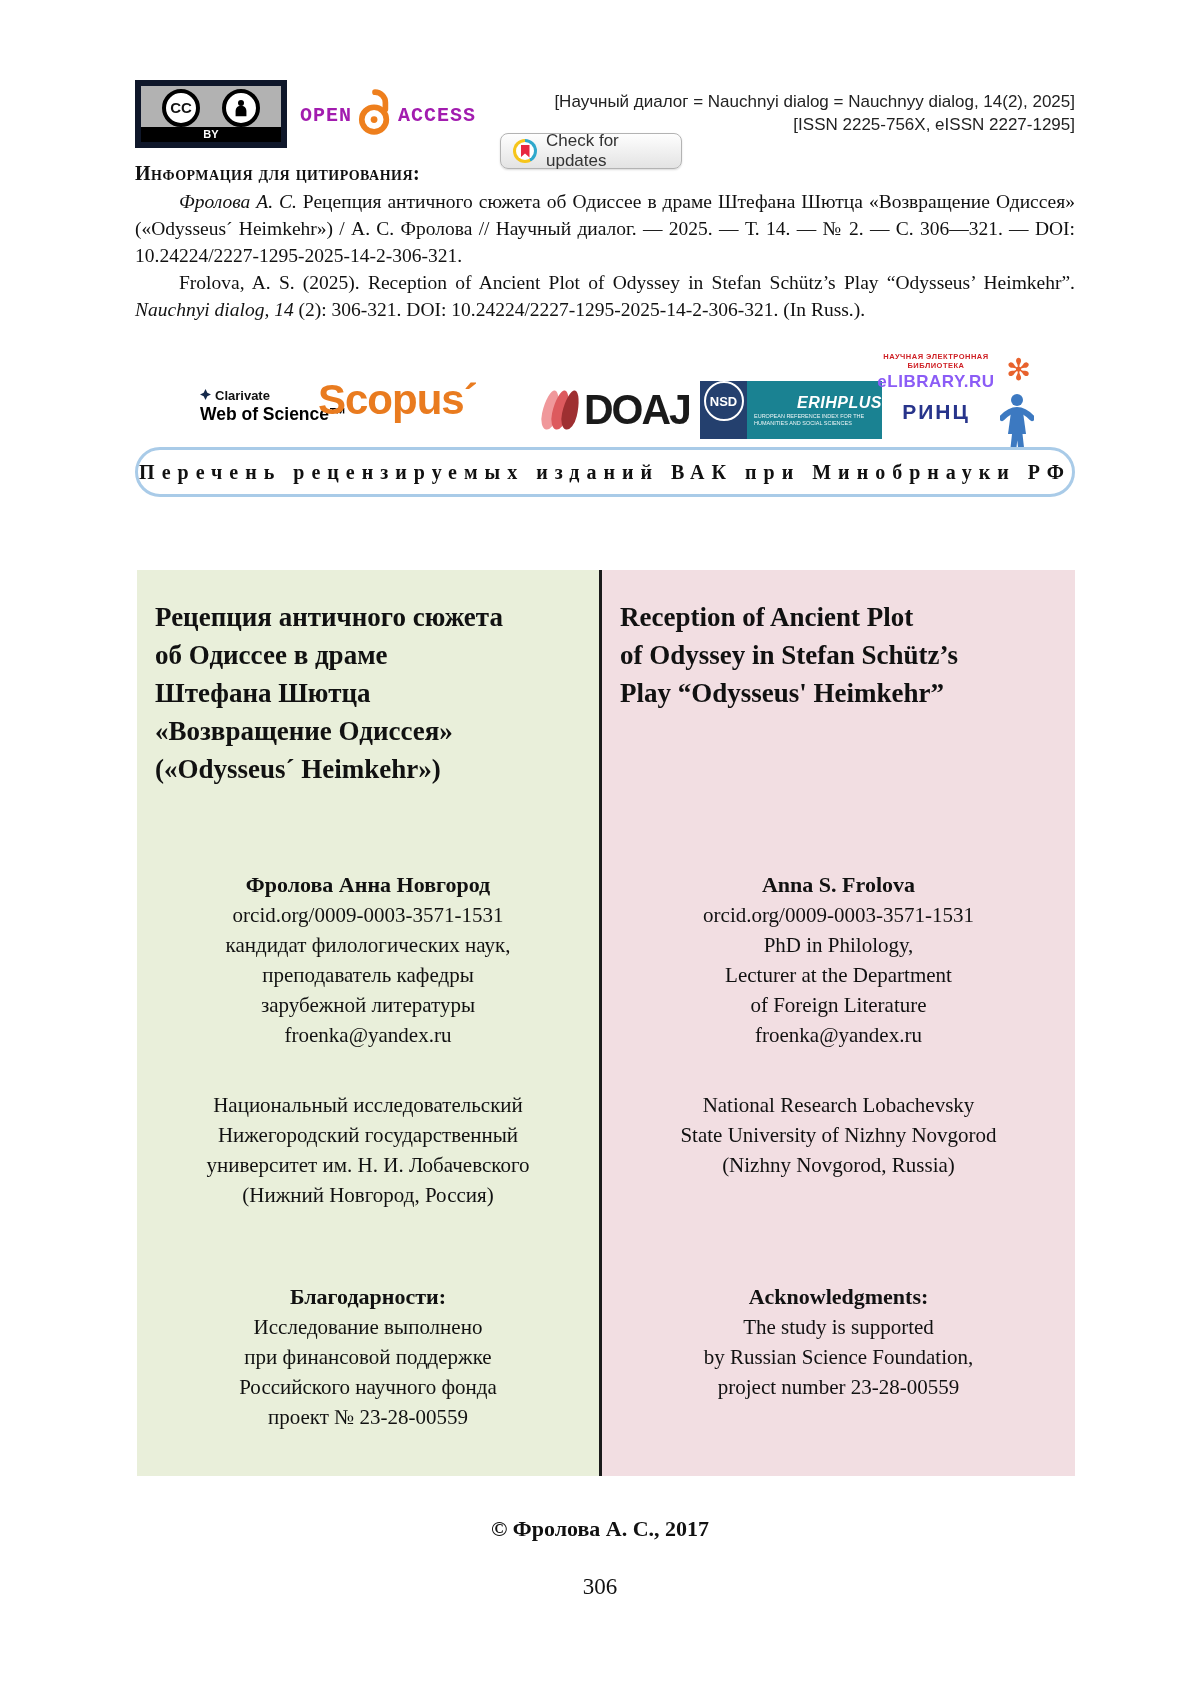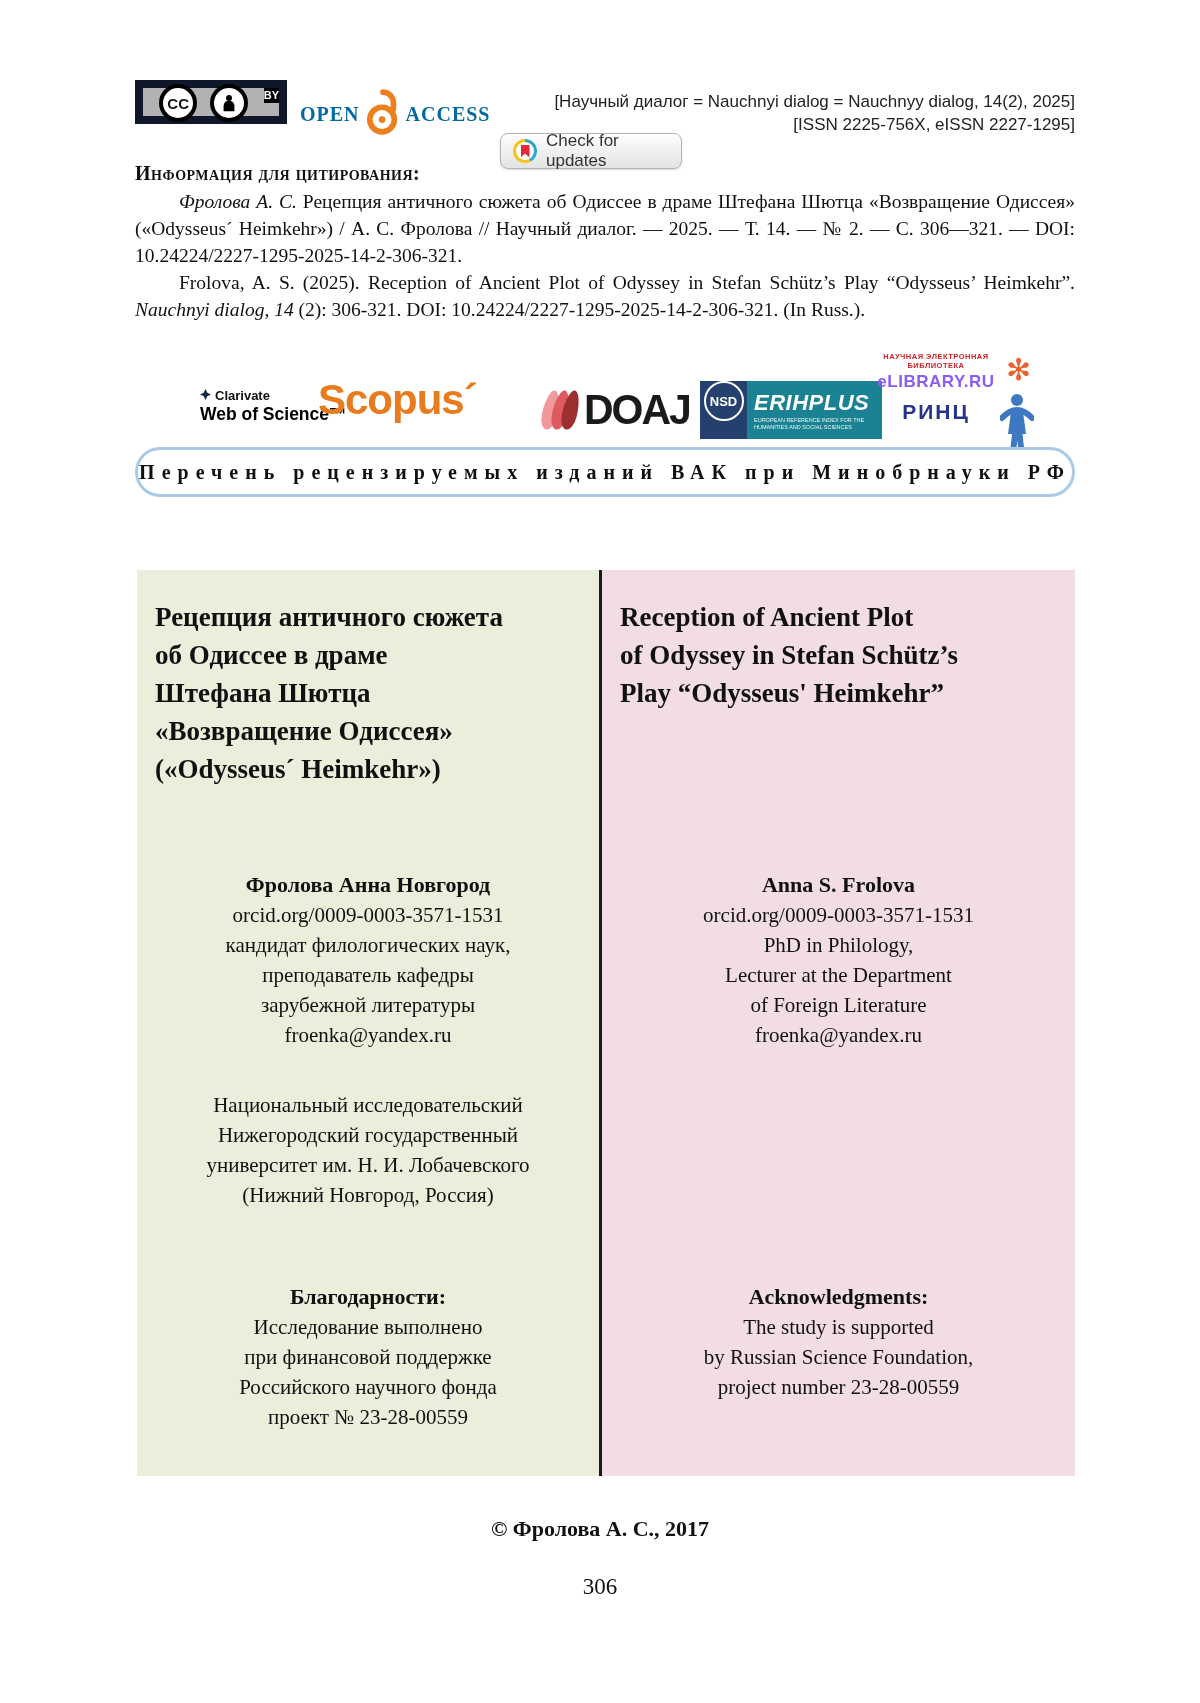--- a/index.html
+++ b/index.html
@@ -1,30 +1,30 @@
 <!DOCTYPE html>
 <html><head>
 <meta charset="utf-8">
 <style>
   * { margin:0; padding:0; box-sizing:border-box; }
   html,body { background:#ffffff; }
   body { width:1200px; font-family:"Liberation Serif", serif; color:#111; }
   .page { position:relative; width:1200px; height:1703px; background:#fff; overflow:hidden; }
 
   
-  .cc-badge { position:absolute; left:135px; top:80px; width:152px; height:44px;
-              background:#b2b2b2; border:8px solid #0f172a; display:flex; }
+  .cc-badge { position:absolute; left:135px; top:80px; width:152px; height:68px;
+              background:#b2b2b2; border:6px solid #0f172a; display:flex; flex-direction:column; }
   .cc-circles { flex:1; display:flex; align-items:center; justify-content:space-around; padding:2px 10px 0; }
   .cc-circle { width:38px; height:38px; border-radius:50%; background:#fff; border:4px solid #000;
                display:flex; align-items:center; justify-content:center; font-family:"Liberation Sans",sans-serif;
                font-weight:bold; font-size:15px; }
   .cc-strip { height:15px; background:#000; color:#fff; text-align:center;
               font-family:"Liberation Sans",sans-serif; font-weight:bold; font-size:11px; line-height:15px; }
   .oa-logo { position:absolute; left:300px; top:88px; display:flex; align-items:center; gap:6px;
-             font-family:Liberation Serif, serif; font-weight:bold; font-size:20px; color:#0369a1; letter-spacing:1px; }
+             font-family:Liberation Mono, monospace; font-weight:bold; font-size:20px; color:#a21caf; letter-spacing:1px; }
 
   
   .masthead { position:absolute; right:125px; top:90px; text-align:right;
               font-family:"Liberation Sans",sans-serif; font-size:17px; line-height:23px; color:#222; }
   .check-btn { position:absolute; left:500px; top:133px; width:182px; height:36px;
                border:1px solid #b3b3b3; border-radius:8px;
                background:linear-gradient(#fefefe,#e3e3e3); box-shadow:0 1px 2px rgba(0,0,0,.15);
                display:flex; align-items:center; gap:9px; padding:0 12px;
                font-family:"Liberation Sans",sans-serif; font-size:17px; color:#333; cursor:pointer; }
   .crossmark { width:24px; height:24px; border-radius:50%; flex:0 0 auto;
@@ -54,21 +54,21 @@
   .leaf1 { background:#f0989b; } .leaf2 { background:#dd5a5e; } .leaf3 { background:#9e2f31; margin-right:6px; }
   .doaj-text { font-family:"Liberation Sans",sans-serif; font-weight:bold; font-size:41px;
                color:#1a1a1a; letter-spacing:-2px; transform:scaleY(1.05); }
   .erih { position:absolute; left:700px; top:381px; width:182px; height:58px; display:flex;
           font-family:"Liberation Sans",sans-serif; }
   .erih-left { width:47px; background:#24406e; display:flex; justify-content:center; }
   .nsd-circle { width:40px; height:40px; border:2px solid #fff; border-radius:50%; color:#fff;
                 display:flex; align-items:center; justify-content:center; font-size:13px; font-weight:bold; }
   .erih-right { flex:1; background:#1a8292; color:#fff; display:flex; flex-direction:column;
                 justify-content:center; padding-left:7px; }
-  .erih-name { font-size:22px; font-weight:bold; font-style:italic; letter-spacing:0.5px; }
+  .erih-name { font-size:16px; font-weight:bold; font-style:italic; letter-spacing:0.5px;text-align:right; }
   .erih-sub { font-size:5.5px; line-height:6.5px; white-space:pre-line; opacity:.92; margin-top:1px; }
   .elib { position:absolute; left:860px; top:352px; width:152px; text-align:center;
           font-family:"Liberation Sans",sans-serif; }
   .elib-small { color:#cf1f24; font-size:7.5px; line-height:9px; font-weight:bold;
                 white-space:pre-line; letter-spacing:.5px; }
   .elib-name { color:#8b5cf6; font-size:17px; font-weight:bold; margin-top:2px; letter-spacing:.5px; }
   .rinc { color:#27348b; font-size:21px; font-weight:bold; letter-spacing:2px; margin-top:8px; }
   .flower { position:absolute; left:1006px; top:352px; color:#e8622d; font-size:30px;
             font-family:"DejaVu Sans",sans-serif; }
   .person { position:absolute; left:1000px; top:392px; }
@@ -234,20 +234,23 @@
 of Odyssey in Stefan Schütz’s
 Play “Odysseus' Heimkehr”</div>
       <div class="author">
         <div class="author-name">Anna S. Frolova</div>
         <div class="pre">orcid.org/0009-0003-3571-1531
 PhD in Philology,
 Lecturer at the Department
 of Foreign Literature
 froenka@yandex.ru</div>
       </div>
+      <div class="affiliation">National Research Lobachevsky
+State University of Nizhny Novgorod
+(Nizhny Novgorod, Russia)</div>
       <div class="ack">
         <div class="ack-heading">Acknowledgments:</div>
         <div class="pre">The study is supported
 by Russian Science Foundation,
 project number 23-28-00559</div>
       </div>
     </div>
   </div>
 
   <div class="copyright">© Фролова А. С., 2017</div>

